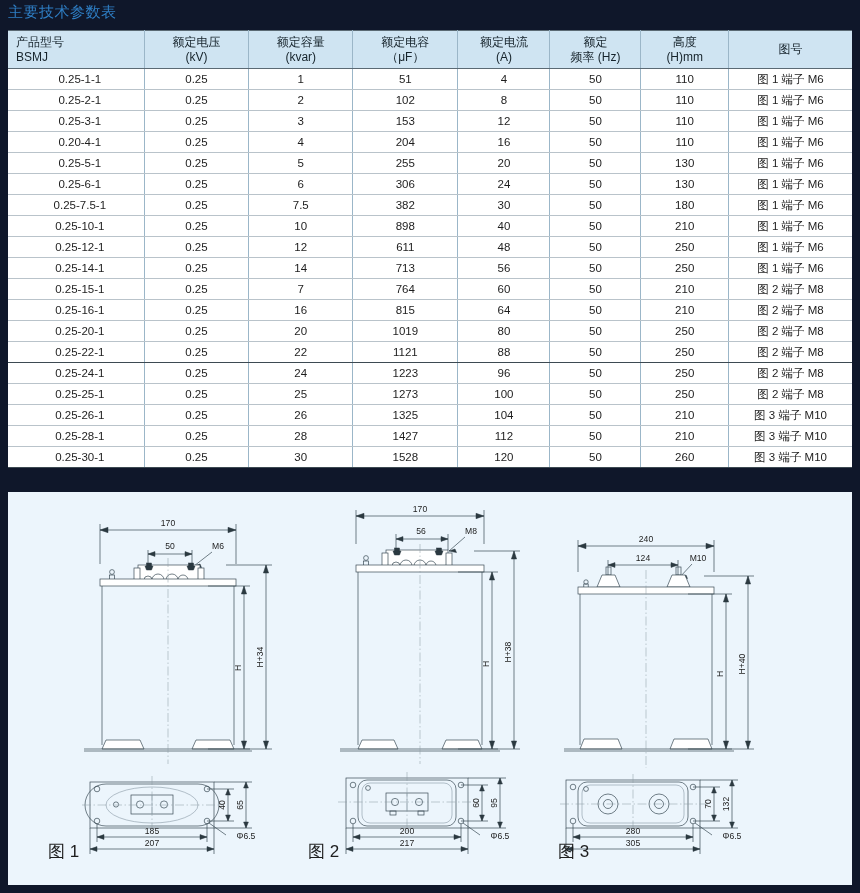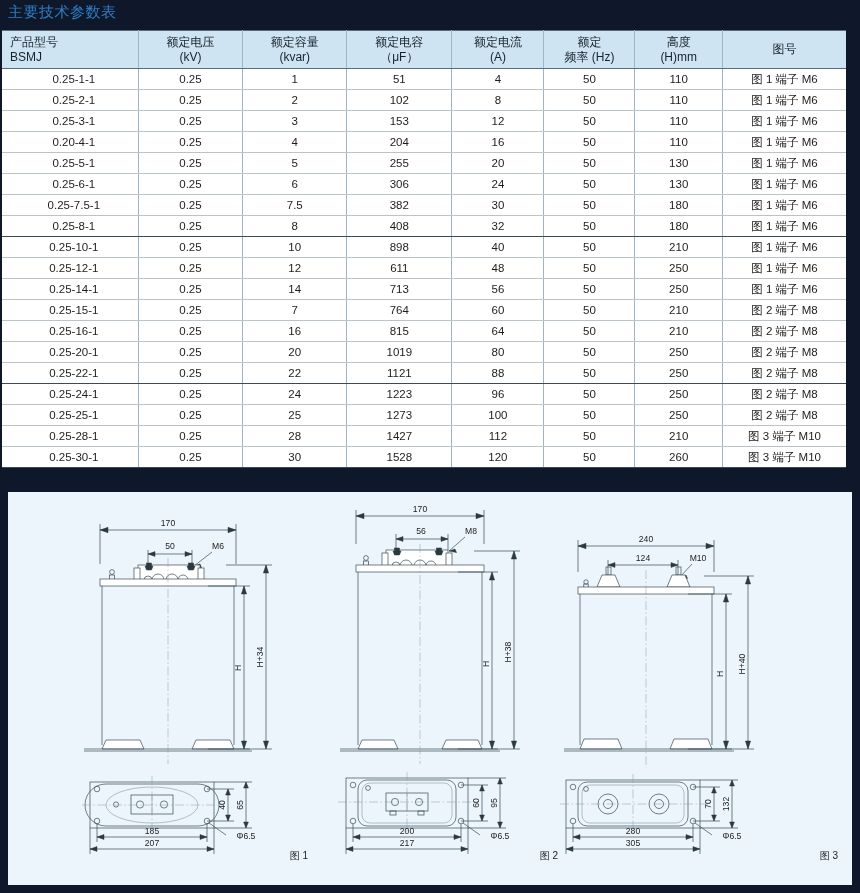--- a/index.html
+++ b/index.html
@@ -21,21 +21,21 @@
     left: 8px; top: 1px;
     font-size: 15px;
     color: #2e7ec4;
     letter-spacing: 0.5px;
     line-height: 22px;
   }
 
   
   .spec-table-wrap {
     position: absolute;
-    left: 2px; top: 30px;
+    left: 8px; top: 30px;
     width: 844px;
   }
   table.spec {
     border-collapse: collapse;
     width: 844px;
     font-size: 11.5px;
     color: #1d1d1d;
   }
   table.spec th, table.spec td {
     border-left: 1px solid #9bb6c8;
@@ -93,22 +93,22 @@
     background: #ecf5fc;
   }
   .fig {
     position: absolute;
     top: 0; height: 393px;
   }
   .fig-caption {
     position: absolute;
     bottom: 22px;
     width: 100%;
-    text-align: right;
-    font-size: 10px;
+    text-align: left;
+    font-size: 17px;
     color: #1d1d1d;
   }
   .fig svg { display: block; }
   .dim-text {
     font-family: "Liberation Sans", "DejaVu Sans", sans-serif;
     font-size: 8.6px;
     fill: #1d1d1d;
   }
   .dim-text-v {
     font-family: "Liberation Sans", "DejaVu Sans", sans-serif;
@@ -230,30 +230,20 @@
           <tr>
             <td class="c0">0.25-7.5-1</td>
             <td class="c1">0.25</td>
             <td class="c2">7.5</td>
             <td class="c3">382</td>
             <td class="c4">30</td>
             <td class="c5">50</td>
             <td class="c6">180</td>
             <td class="c7">图 1 端子 M6</td>
           </tr>
-          <tr class="group-end">
-            <td class="c0">0.25-8-1</td>
-            <td class="c1">0.25</td>
-            <td class="c2">8</td>
-            <td class="c3">408</td>
-            <td class="c4">32</td>
-            <td class="c5">50</td>
-            <td class="c6">180</td>
-            <td class="c7">图 1 端子 M6</td>
-          </tr>
           <tr>
             <td class="c0">0.25-10-1</td>
             <td class="c1">0.25</td>
             <td class="c2">10</td>
             <td class="c3">898</td>
             <td class="c4">40</td>
             <td class="c5">50</td>
             <td class="c6">210</td>
             <td class="c7">图 1 端子 M6</td>
           </tr>
@@ -329,20 +319,30 @@
           </tr>
           <tr>
             <td class="c0">0.25-25-1</td>
             <td class="c1">0.25</td>
             <td class="c2">25</td>
             <td class="c3">1273</td>
             <td class="c4">100</td>
             <td class="c5">50</td>
             <td class="c6">250</td>
             <td class="c7">图 2 端子 M8</td>
+          </tr>
+          <tr>
+            <td class="c0">0.25-26-1</td>
+            <td class="c1">0.25</td>
+            <td class="c2">26</td>
+            <td class="c3">1325</td>
+            <td class="c4">104</td>
+            <td class="c5">50</td>
+            <td class="c6">210</td>
+            <td class="c7">图 3 端子 M10</td>
           </tr>
           <tr>
             <td class="c0">0.25-28-1</td>
             <td class="c1">0.25</td>
             <td class="c2">28</td>
             <td class="c3">1427</td>
             <td class="c4">112</td>
             <td class="c5">50</td>
             <td class="c6">210</td>
             <td class="c7">图 3 端子 M10</td>

